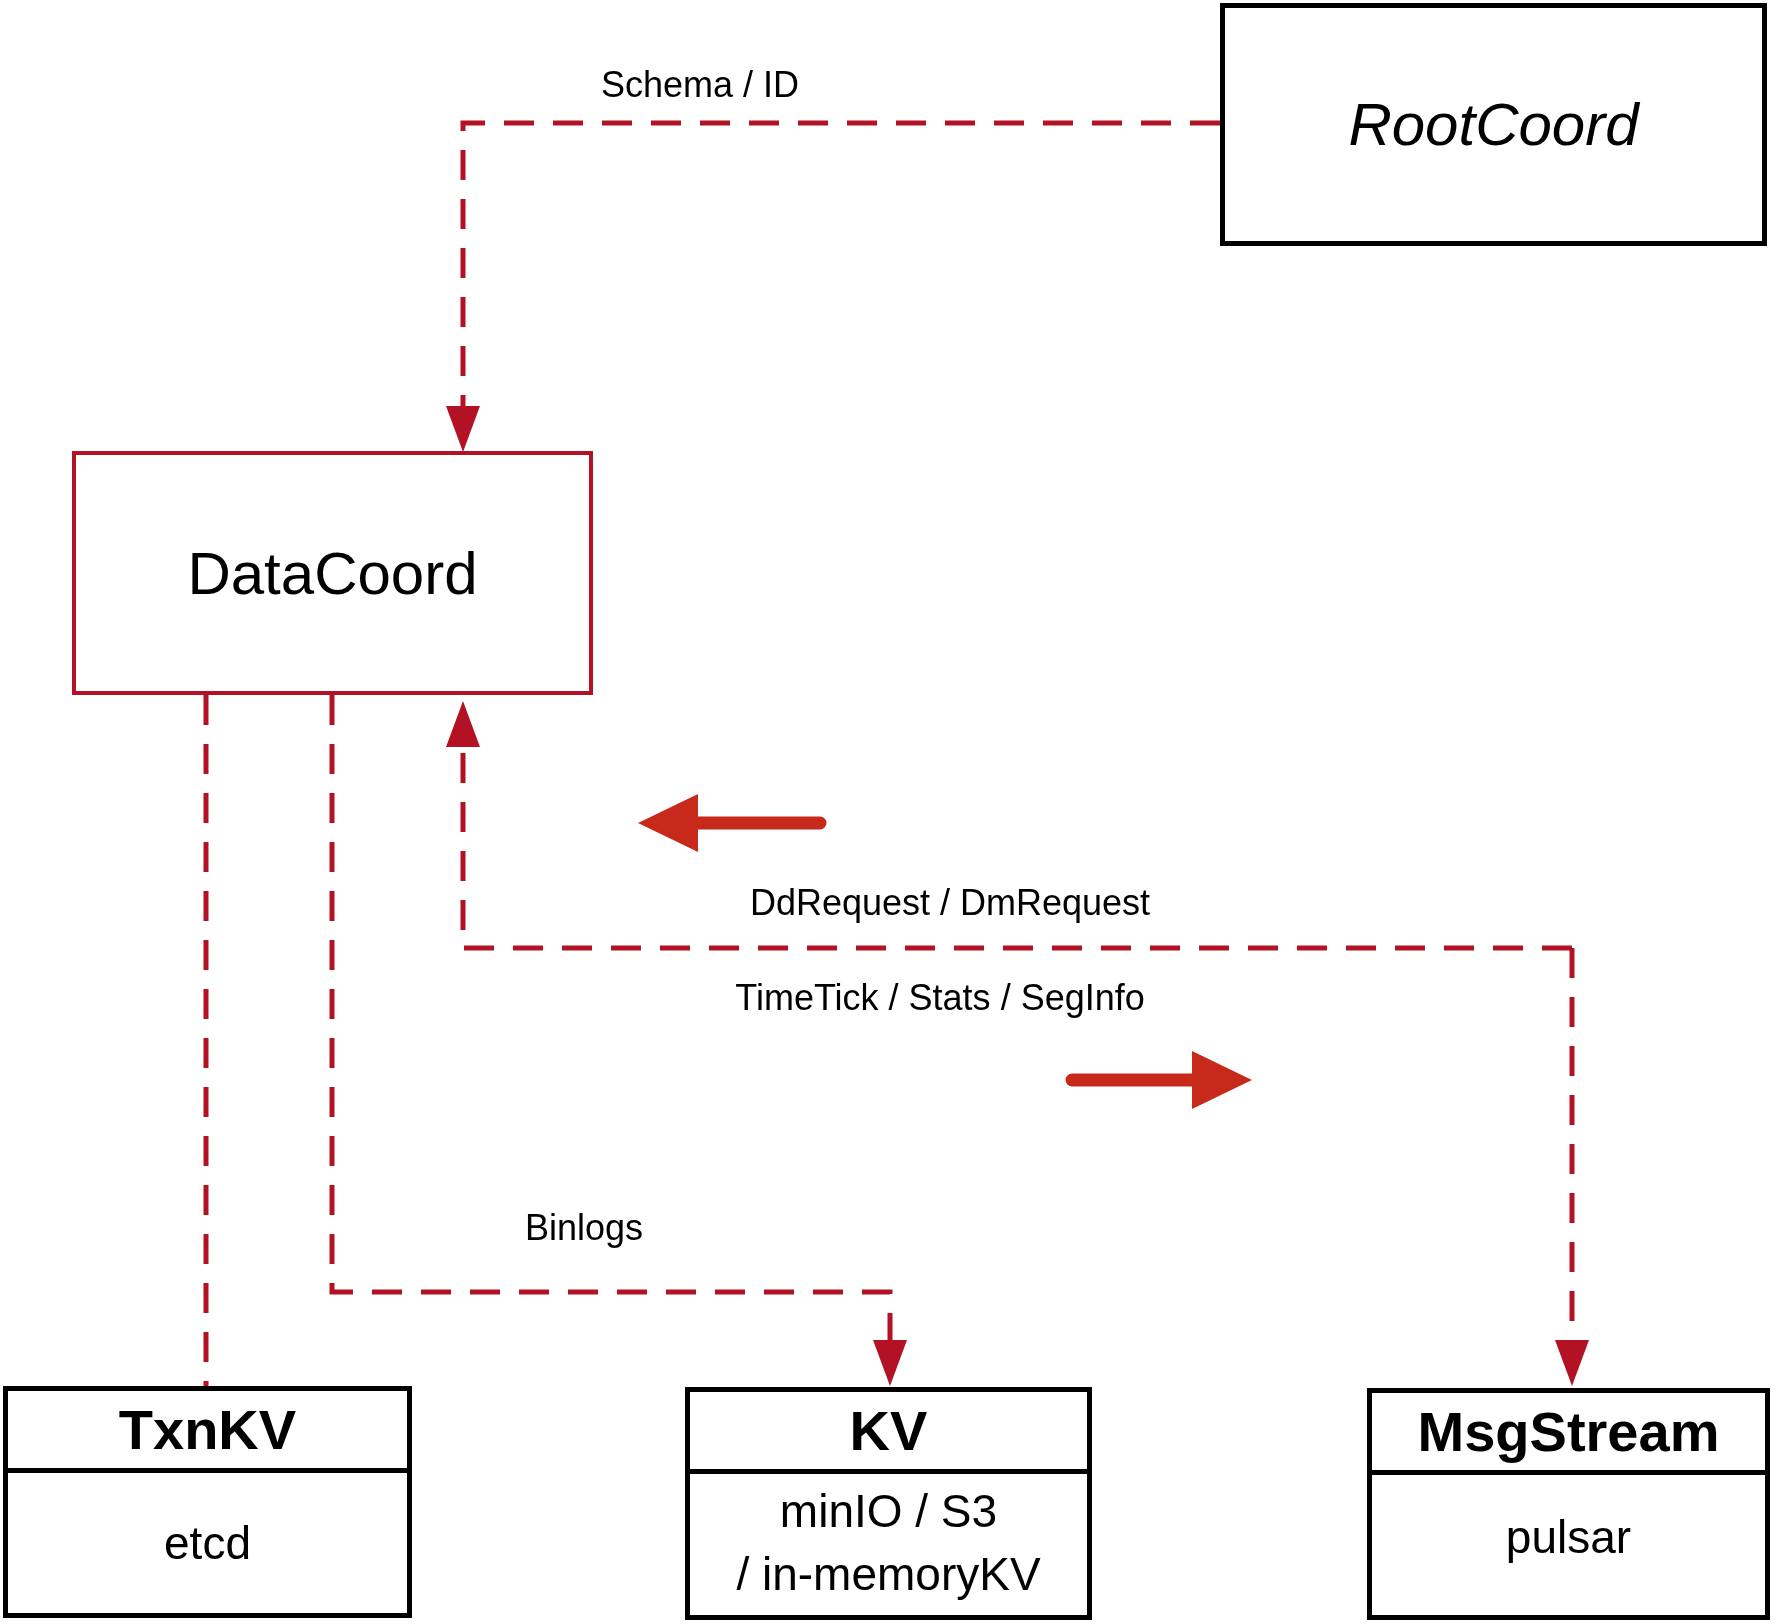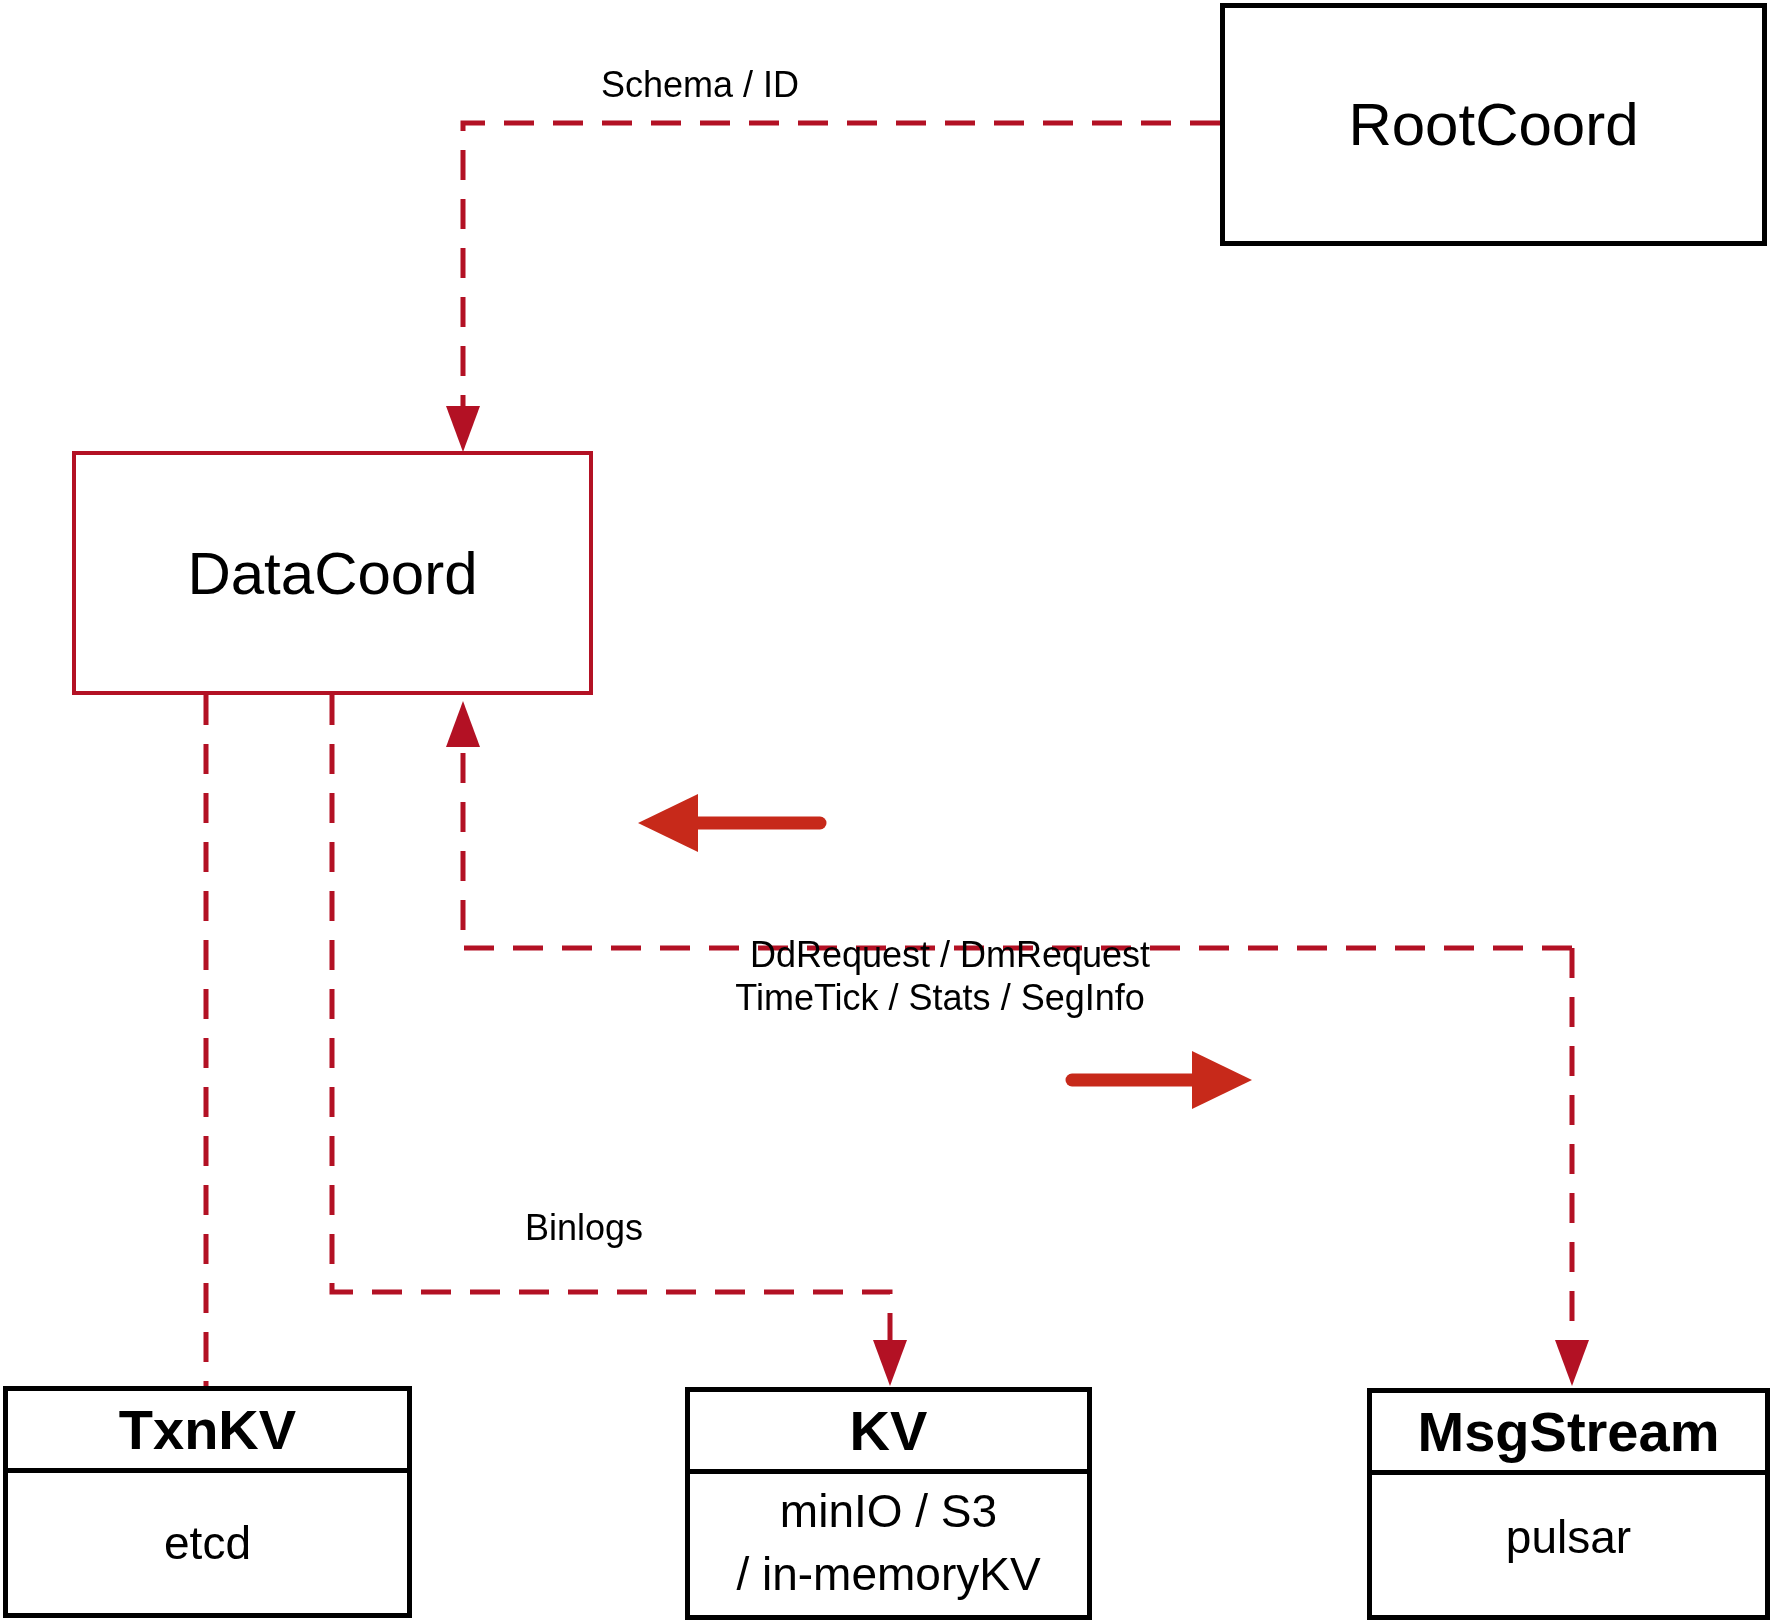--- a/index.html
+++ b/index.html
@@ -8,21 +8,21 @@
     font-family:"Liberation Sans","DejaVu Sans",sans-serif;color:#000000;
   }
   #wires{position:absolute;left:0;top:0;width:1781px;height:1624px;}
   .dash{fill:none;stroke:#b31124;stroke-width:5;stroke-dasharray:30 19;}
   .crim-fill{fill:#b31124;stroke:none;}
   .solid-stroke{stroke:#c7291a;stroke-width:13;stroke-linecap:round;}
   .solid-fill{fill:#c7291a;stroke:none;}
 
   .node{position:absolute;box-sizing:border-box;background:#ffffff;}
   .node.simple{display:flex;align-items:center;justify-content:center;}
-  .black-border{border:5px solid #000000;}
+  .black-border{border:5px solid #000000;font-style:italic;}
   .node-title{font-size:60px;color:#000000;}
 
   #rootcoord{left:1220px;top:3px;width:547px;height:243px;}
   #datacoord{left:72px;top:451px;width:521px;height:244px;border:4px solid #b31124;}
   #datacoord .node-title{color:#000000;}
 
   .store{position:absolute;box-sizing:border-box;background:#ffffff;border:5px solid #000000;}
   .store-header{box-sizing:border-box;height:82px;border-bottom:5px solid #000000;
     display:flex;align-items:center;justify-content:center;font-size:56px;font-weight:bold;}
   .store-body{box-sizing:border-box;display:flex;flex-direction:column;
@@ -30,21 +30,21 @@
   #txnkv{left:3px;top:1386px;width:409px;height:232px;}
   #txnkv .store-body{height:140px;border-radius:17px;}
   #kv{left:685px;top:1387px;width:407px;height:233px;}
   #kv .store-body{height:138px;}
   #msgstream{left:1367px;top:1388px;width:403px;height:232px;}
   #msgstream .store-body{height:124px;}
 
   .edge-label{position:absolute;transform:translate(-50%,-50%);white-space:nowrap;
     font-size:36px;color:#000000;}
   #lbl-schema{left:700px;top:85px;}
-  #lbl-ddrequest{left:950px;top:955px;}
+  #lbl-ddrequest{left:950px;top:903px;}
   #lbl-timetick{left:940px;top:998px;}
   #lbl-binlogs{left:584px;top:1228px;}
 </style>
 </head>
 <body>
 
 <div id="canvas">
 
   <svg id="wires" viewBox="0 0 1781 1624" xmlns="http://www.w3.org/2000/svg">
 

